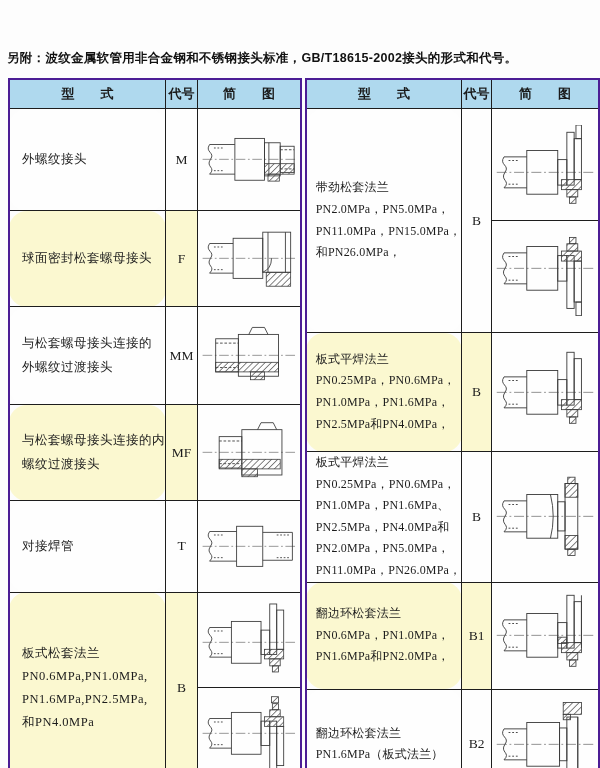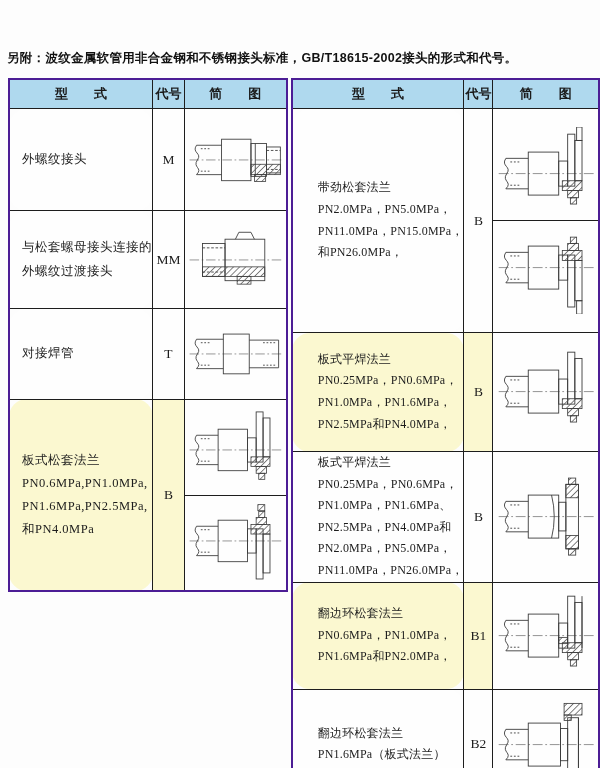--- a/index.html
+++ b/index.html
@@ -19,21 +19,21 @@
   table.t + table.t{margin-left:3px;}
   th,td{border:1px solid #1d1d1d;padding:0;vertical-align:middle;}
   th{
     background:var(--header-bg,#afd9ee);height:28px;
     font-weight:bold;font-size:13px;color:#1a1a1a;text-align:center;
   }
   td.type{
     padding-left:12px;font-size:12.5px;line-height:1.85;
     white-space:pre;overflow:hidden;letter-spacing:.5px;background:#fefefe;border-radius:18px;
   }
-  table.right td.type{font-size:12px;line-height:1.8;padding-left:25px;letter-spacing:.2px;}
+  table.right td.type{font-size:12px;line-height:1.8;padding-left:9px;letter-spacing:.2px;}
   td.type.lh-tight{line-height:1.58;}
   td.code{
     text-align:center;font-size:13.5px;background:#fefefe;
     font-family:"Liberation Serif","DejaVu Serif",serif;
   }
   td.hl,th.hl{background:var(--row-highlight,#fbf8d0);}
   td.diag{background:#fefefe;}
   .dstack{display:flex;flex-direction:column;height:100%;}
   .dwrap{flex:1;min-height:0;display:flex;align-items:center;justify-content:center;}
   .dwrap + .dwrap{border-top:1px solid #1d1d1d;}
@@ -88,36 +88,79 @@
                     <rect x="92" y="37" width="16" height="30" stroke="#3a3a3a" fill="none" stroke-width="1"></rect>
                     <line x1="92" y1="41" x2="108" y2="41" stroke="#3a3a3a" stroke-dasharray="3 2"></line>
                     <line x1="92" y1="63" x2="108" y2="63" stroke="#3a3a3a" stroke-dasharray="3 2"></line>
                     <rect x="74" y="57" width="34" height="12" fill="url(#hch)" stroke="#3a3a3a" stroke-width="0.9"></rect>
                     <rect x="78" y="69" width="13" height="8" fill="url(#hch)" stroke="#3a3a3a" stroke-width="0.9"></rect>
                   </svg>
                 </div>
               </div>
             </td>
       </tr>
+      <tr class="r96">
+        <td class="type hl">球面密封松套螺母接头</td>
+        <td class="code hl">F</td>
+        <td class="diag">
+              <div class="dstack">
+                <div class="dwrap">
+                  <svg viewBox="0 0 112 104" preserveAspectRatio="xMidYMid meet">
+                    <line x1="3" y1="52" x2="109" y2="52" stroke="#555" stroke-width="0.7" stroke-dasharray="11 3 2 3"></line>
+                    <path d="M11 35 H 38 M11 69 H 38" stroke="#3a3a3a" fill="none" stroke-width="1"></path>
+                    <path d="M11 35 c -6 9 7 9 1 17 c -6 9 7 9 -1 17" stroke="#3a3a3a" fill="none" stroke-width="1"></path>
+                    <path d="M16 39 h10 M16 65 h10" stroke="#3a3a3a" stroke-dasharray="2 2" fill="none"></path>
+                    <rect x="38" y="29" width="34" height="46" stroke="#3a3a3a" fill="none" stroke-width="1"></rect>
+                    <rect x="72" y="22" width="32" height="46" stroke="#3a3a3a" fill="none" stroke-width="1"></rect>
+                    <line x1="78" y1="22" x2="78" y2="68" stroke="#3a3a3a"></line>
+                    <line x1="98" y1="22" x2="98" y2="68" stroke="#3a3a3a"></line>
+                    <path d="M72 68 q 10 -4 10 -16" stroke="#3a3a3a" fill="none" stroke-width="1"></path>
+                    <rect x="76" y="68" width="28" height="16" fill="url(#hch)" stroke="#3a3a3a" stroke-width="0.9"></rect>
+                  </svg>
+                </div>
+              </div>
+            </td>
+      </tr>
       <tr class="r98">
         <td class="type">与松套螺母接头连接的
 外螺纹过渡接头</td>
         <td class="code">MM</td>
         <td class="diag">
               <div class="dstack">
                 <div class="dwrap">
                   <svg viewBox="0 0 112 104" preserveAspectRatio="xMidYMid meet">
                     <line x1="3" y1="52" x2="109" y2="52" stroke="#555" stroke-width="0.7" stroke-dasharray="11 3 2 3"></line>
                     <rect x="18" y="33" width="26" height="38" stroke="#3a3a3a" fill="none" stroke-width="1"></rect>
                     <line x1="18" y1="38" x2="44" y2="38" stroke="#3a3a3a" stroke-dasharray="3 2"></line>
                     <line x1="18" y1="66" x2="44" y2="66" stroke="#3a3a3a" stroke-dasharray="3 2"></line>
                     <rect x="44" y="28" width="46" height="48" stroke="#3a3a3a" fill="none" stroke-width="1"></rect>
                     <path d="M56 28 l4 -8 h14 l4 8" stroke="#3a3a3a" fill="none" stroke-width="1"></path>
                     <rect x="18" y="60" width="72" height="11" fill="url(#hch)" stroke="#3a3a3a" stroke-width="0.9"></rect>
                     <rect x="58" y="71" width="16" height="9" fill="url(#hch)" stroke="#3a3a3a" stroke-width="0.9"></rect>
+                  </svg>
+                </div>
+              </div>
+            </td>
+      </tr>
+      <tr class="r96">
+        <td class="type hl">与松套螺母接头连接的内
+螺纹过渡接头</td>
+        <td class="code hl">MF</td>
+        <td class="diag">
+              <div class="dstack">
+                <div class="dwrap">
+                  <svg viewBox="0 0 112 104" preserveAspectRatio="xMidYMid meet">
+                    <line x1="3" y1="52" x2="109" y2="52" stroke="#555" stroke-width="0.7" stroke-dasharray="11 3 2 3"></line>
+                    <rect x="22" y="34" width="26" height="36" stroke="#3a3a3a" fill="none" stroke-width="1"></rect>
+                    <line x1="22" y1="39" x2="48" y2="39" stroke="#3a3a3a" stroke-dasharray="3 2"></line>
+                    <line x1="22" y1="65" x2="48" y2="65" stroke="#3a3a3a" stroke-dasharray="3 2"></line>
+                    <rect x="48" y="26" width="46" height="52" stroke="#3a3a3a" fill="none" stroke-width="1"></rect>
+                    <path d="M66 26 l4 -8 h14 l4 8" stroke="#3a3a3a" fill="none" stroke-width="1"></path>
+                    <rect x="22" y="60" width="70" height="11" fill="url(#hch)" stroke="#3a3a3a" stroke-width="0.9"></rect>
+                    <rect x="48" y="71" width="18" height="9" fill="url(#hch)" stroke="#3a3a3a" stroke-width="0.9"></rect>
                   </svg>
                 </div>
               </div>
             </td>
       </tr>
       <tr class="r103">
         <td class="type">对接焊管</td>
         <td class="code">T</td>
         <td class="diag">
               <div class="dstack">

